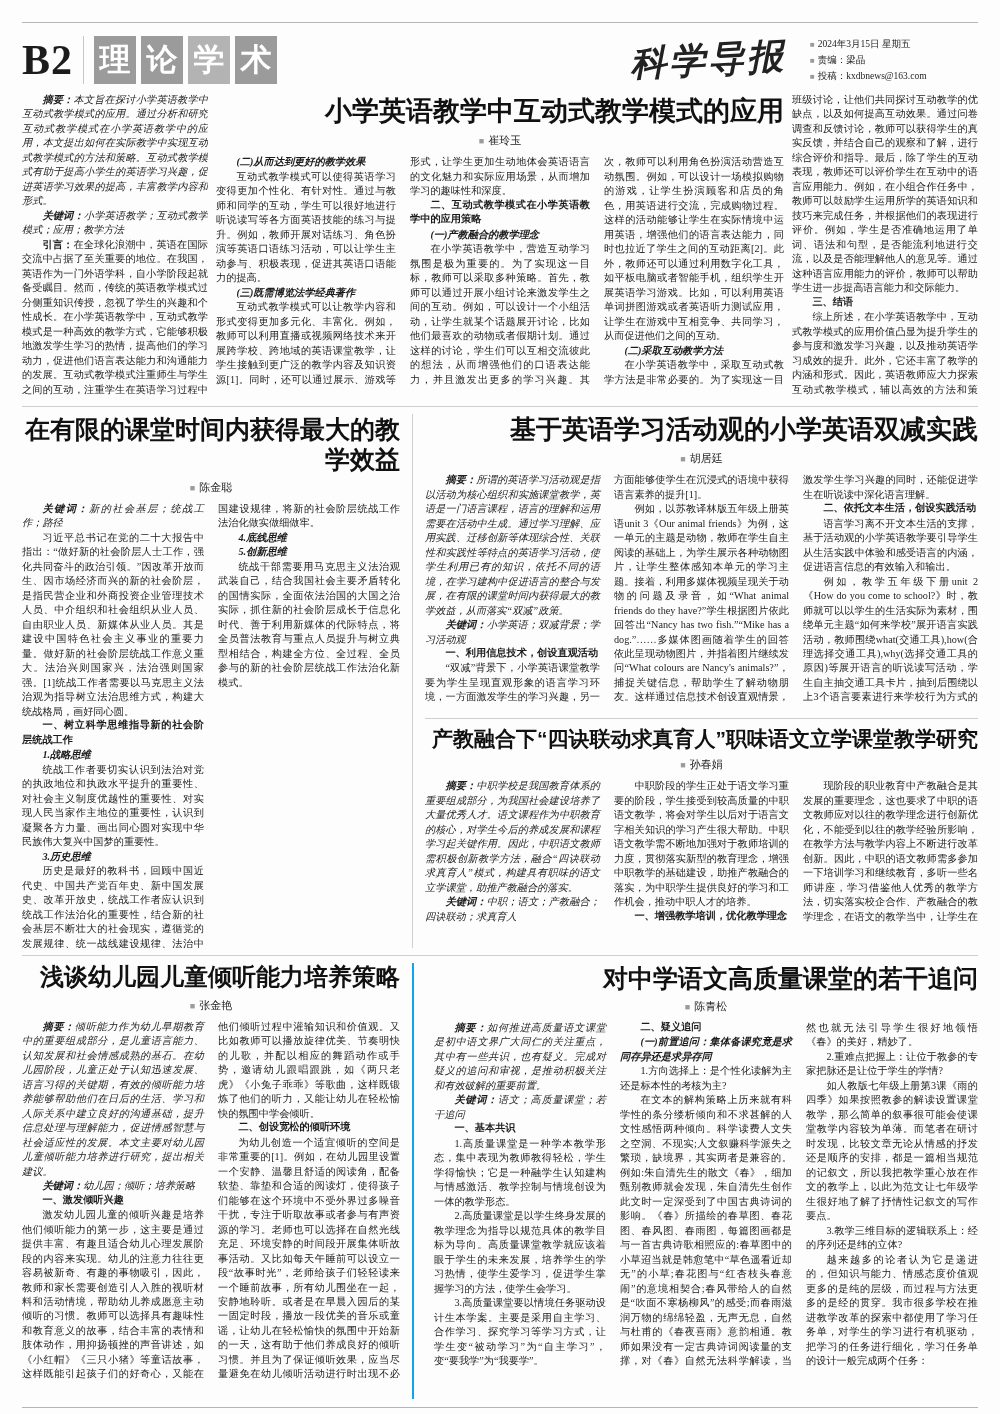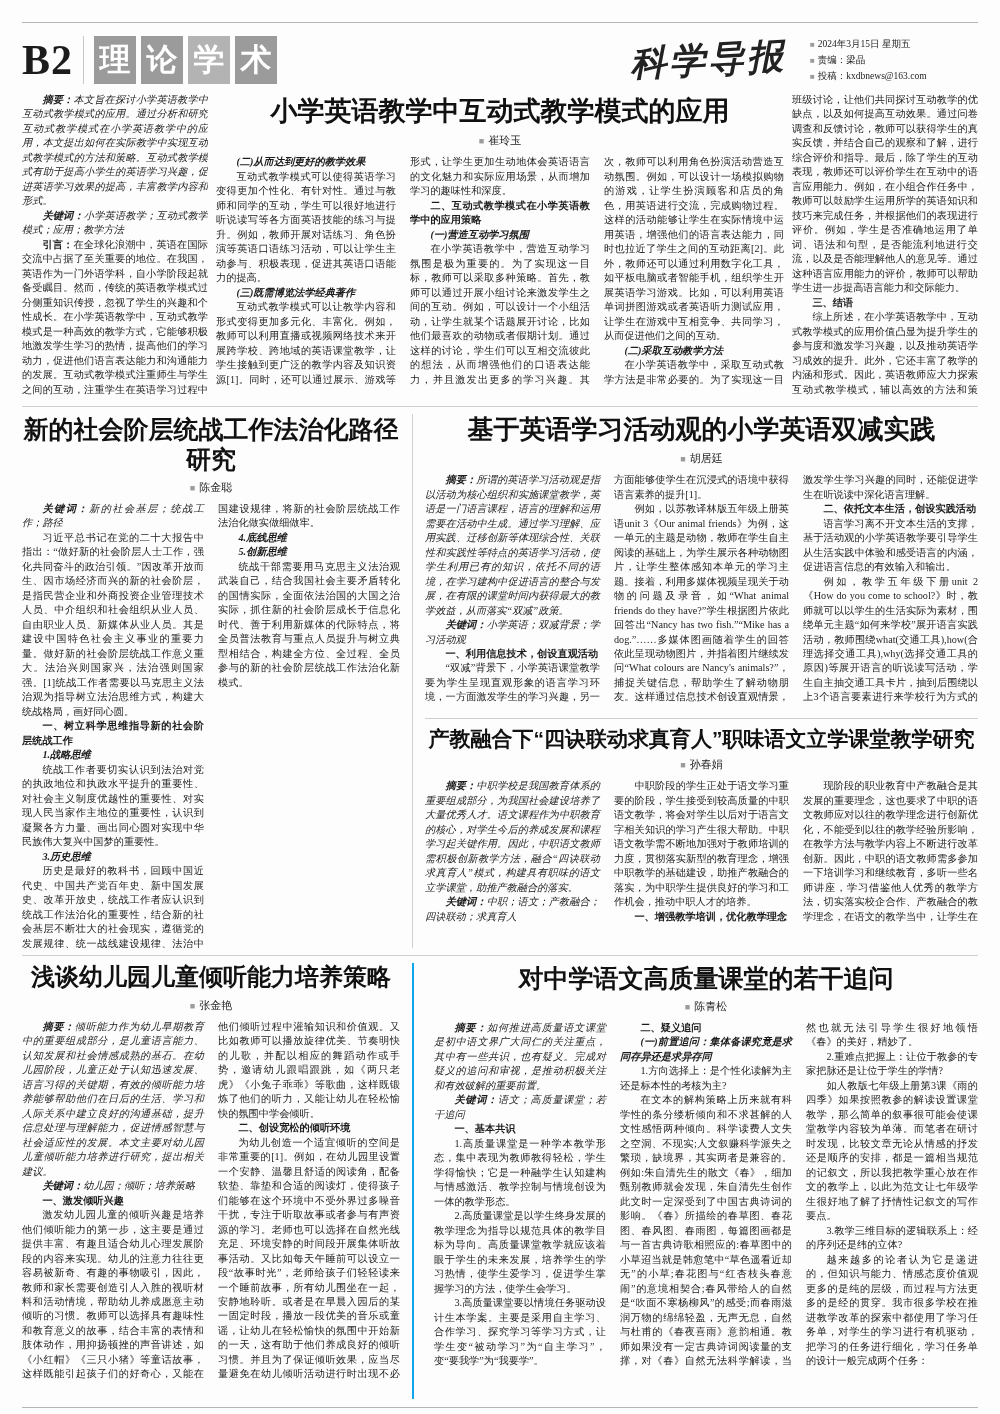--- a/index.html
+++ b/index.html
@@ -16,32 +16,32 @@
        display:flex;align-items:center;justify-content:center;
        font-family:"Liberation Sans",sans-serif;}
   .blk.alt{background:#b3b3b3;}
   .masthead{margin-left:auto;font-size:36px;font-weight:bold;font-style:italic;
        transform:rotate(-3deg);letter-spacing:3px;color:#222;}
   .pubinfo{width:168px;margin-left:24px;font-size:9.5px;line-height:1.7;color:#222;}
   .pubinfo .sq{color:#9b9b9b;font-size:8px;margin-right:3px;}
   
   .rule-h{border-top:1px solid #cfcfcf;margin:7px 0;}
   
-  .art-title{font-family:"Liberation Sans",sans-serif;font-weight:700;text-align:center;
+  .art-title{font-family:"Liberation Sans",sans-serif;font-weight:700;text-align:right;
        color:#111;line-height:1.2;}
   .byline{text-align:center;font-size:11px;font-family:"Liberation Sans",sans-serif;
        margin:6px 0 7px;}
   .byline .sq{color:#9b9b9b;font-size:9px;margin-right:4px;}
   .cols{font-size:10.2px;line-height:1.42;text-align:justify;overflow:hidden;
         column-gap:14px;column-fill:auto;}
   .cols p{margin:0;padding:0;}
   .t-p{text-indent:2em;}
   .t-abs,.t-kw,.t-ref{font-style:italic;text-indent:2em;}
   .t-abs b,.t-kw b{font-style:italic;}
-  .t-h1{font-weight:700;text-indent:2em;font-family:Liberation Sans, sans-serif;font-style:normal;}
+  .t-h1{font-weight:700;text-indent:2em;font-family:Liberation Mono, monospace;font-style:normal;}
   .t-h2,.t-hnum,.t-note{font-weight:700;font-style:italic;text-indent:2em;}
   
   .a1{display:flex;gap:8px;height:306px;}
   .a1-side{width:186px;overflow:hidden;}
   .a1-side .cols{column-count:1;height:306px;}
   .a1-mid{flex:1;min-width:0;}
   .a1 .art-title{font-size:27px;margin-top:2px;}
   .a1-mid .cols{column-count:3;height:246px;}
   
   .row2{display:flex;height:534px;}
@@ -98,40 +98,40 @@
     </div>
     <div class="a1-mid">
       <div class="art-title">小学英语教学中互动式教学模式的应用</div>
       <div class="byline"><span class="sq">■</span><span>崔玲玉</span></div>
       <div class="cols">
           <p class="t-h2">(二)从而达到更好的教学效果</p>
           <p class="t-p">互动式教学模式可以使得英语学习变得更加个性化、有针对性。通过与教师和同学的互动，学生可以很好地进行听说读写等各方面英语技能的练习与提升。例如，教师开展对话练习、角色扮演等英语口语练习活动，可以让学生主动参与、积极表现，促进其英语口语能力的提高。</p>
           <p class="t-h2">(三)既需博览法学经典著作</p>
           <p class="t-p">互动式教学模式可以让教学内容和形式变得更加多元化、丰富化。例如，教师可以利用直播或视频网络技术来开展跨学校、跨地域的英语课堂教学，让学生接触到更广泛的教学内容及知识资源[1]。同时，还可以通过展示、游戏等形式，让学生更加生动地体会英语语言的文化魅力和实际应用场景，从而增加学习的趣味性和深度。</p>
           <p class="t-h1">二、互动式教学模式在小学英语教学中的应用策略</p>
-          <p class="t-h2">(一)营造互动学习氛围</p>
+          <p class="t-h2">(一)产教融合的教学理念</p>
           <p class="t-p">在小学英语教学中，营造互动学习氛围是极为重要的。为了实现这一目标，教师可以采取多种策略。首先，教师可以通过开展小组讨论来激发学生之间的互动。例如，可以设计一个小组活动，让学生就某个话题展开讨论，比如他们最喜欢的动物或者假期计划。通过这样的讨论，学生们可以互相交流彼此的想法，从而增强他们的口语表达能力，并且激发出更多的学习兴趣。其次，教师可以利用角色扮演活动营造互动氛围。例如，可以设计一场模拟购物的游戏，让学生扮演顾客和店员的角色，用英语进行交流，完成购物过程。这样的活动能够让学生在实际情境中运用英语，增强他们的语言表达能力，同时也拉近了学生之间的互动距离[2]。此外，教师还可以通过利用数字化工具，如平板电脑或者智能手机，组织学生开展英语学习游戏。比如，可以利用英语单词拼图游戏或者英语听力测试应用，让学生在游戏中互相竞争、共同学习，从而促进他们之间的互动。</p>
           <p class="t-h2">(二)采取互动教学方法</p>
           <p class="t-p">在小学英语教学中，采取互动式教学方法是非常必要的。为了实现这一目标，教师可以采取多种策略。首先，教师可以通过互动教学法来引导学生积极参与课堂教学。例如，在教授一个新单词时，可以采取手势、图画、联想等多种方式来让学生学习新单词，并且可以让学生轮流模仿和表达这些单词。通过这样的互动方式，学生不仅能够在语言表达上得到训练，同时也增强了他们的记忆力和思维能力。其次，教师可以通过提问学生的方式，鼓励学生积极思考和回答问题。例如，教师可以在教学过程中提出一些问题，让学生思考并给出自己的答案，从而促进学生的思维活跃。这样不仅可以让学生更深入地理解知识点，还能提高他们的表达能力和思维能力。此外，教师还可以在讲解课文时，采取互动方式来促进学生的参与。例如，可以包括一些学习小组，让每个小组选择一个课文并进行演讲或者表演。通过这样的方式，每个学生都能够参与到学习中，并且在互动学习中更好地理解课文，提高口语表达能力。</p>
         </div>
     </div>
     <div class="a1-side">
       <div class="cols">
           <p class="t-pni">班级讨论，让他们共同探讨互动教学的优缺点，以及如何提高互动效果。通过问卷调查和反馈讨论，教师可以获得学生的真实反馈，并结合自己的观察和了解，进行综合评价和指导。最后，除了学生的互动表现，教师还可以评价学生在互动中的语言应用能力。例如，在小组合作任务中，教师可以鼓励学生运用所学的英语知识和技巧来完成任务，并根据他们的表现进行评价。例如，学生是否准确地运用了单词、语法和句型，是否能流利地进行交流，以及是否能理解他人的意见等。通过这种语言应用能力的评价，教师可以帮助学生进一步提高语言能力和交际能力。</p>
           <p class="t-h1">三、结语</p>
           <p class="t-p">综上所述，在小学英语教学中，互动式教学模式的应用价值凸显为提升学生的参与度和激发学习兴趣，以及推动英语学习成效的提升。此外，它还丰富了教学的内涵和形式。因此，英语教师应大力探索互动式教学模式，辅以高效的方法和策略，以激发学生的学习热情，进一步提高英语教学的品质。</p>
         </div>
     </div>
   </div>
 
   <div class="rule-h"></div>
 
   <div class="row2">
     <div class="a2">
-      <div class="art-title">新的社会阶层统战工作法治化路径研究</div>
+      <div class="art-title">在有限的课堂时间内获得最大的教学效益</div>
       <div class="byline"><span class="sq">■</span><span>陈金聪</span></div>
       <div class="cols">
           <p class="t-kw"><b>关键词：</b>新的社会基层；统战工作；路径</p>
           <p class="t-p">习近平总书记在党的二十大报告中指出：“做好新的社会阶层人士工作，强化共同奋斗的政治引领。”因改革开放而生、因市场经济而兴的新的社会阶层，是指民营企业和外商投资企业管理技术人员、中介组织和社会组织从业人员、自由职业人员、新媒体从业人员。其是建设中国特色社会主义事业的重要力量。做好新的社会阶层统战工作意义重大。法治兴则国家兴，法治强则国家强。[1]统战工作者需要以马克思主义法治观为指导树立法治思维方式，构建大统战格局，画好同心圆。</p>
           <p class="t-h1">一、树立科学思维指导新的社会阶层统战工作</p>
           <p class="t-hnum">1.战略思维</p>
           <p class="t-p">统战工作者要切实认识到法治对党的执政地位和执政水平提升的重要性、对社会主义制度优越性的重要性、对实现人民当家作主地位的重要性，认识到凝聚各方力量、画出同心圆对实现中华民族伟大复兴中国梦的重要性。</p>
           <p class="t-hnum">3.历史思维</p>
           <p class="t-p">历史是最好的教科书，回顾中国近代史、中国共产党百年史、新中国发展史、改革开放史，统战工作者应认识到统战工作法治化的重要性，结合新的社会基层不断壮大的社会现实，遵循党的发展规律、统一战线建设规律、法治中国建设规律，将新的社会阶层统战工作法治化做实做细做牢。</p>
           <p class="t-hnum">4.底线思维</p>

